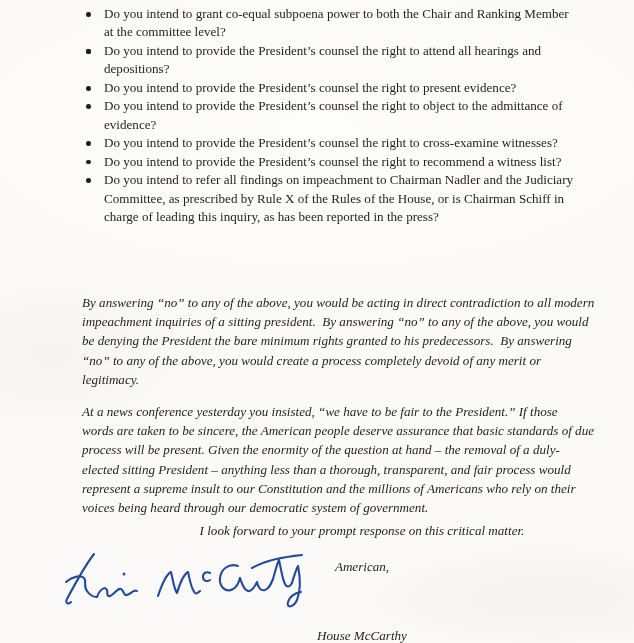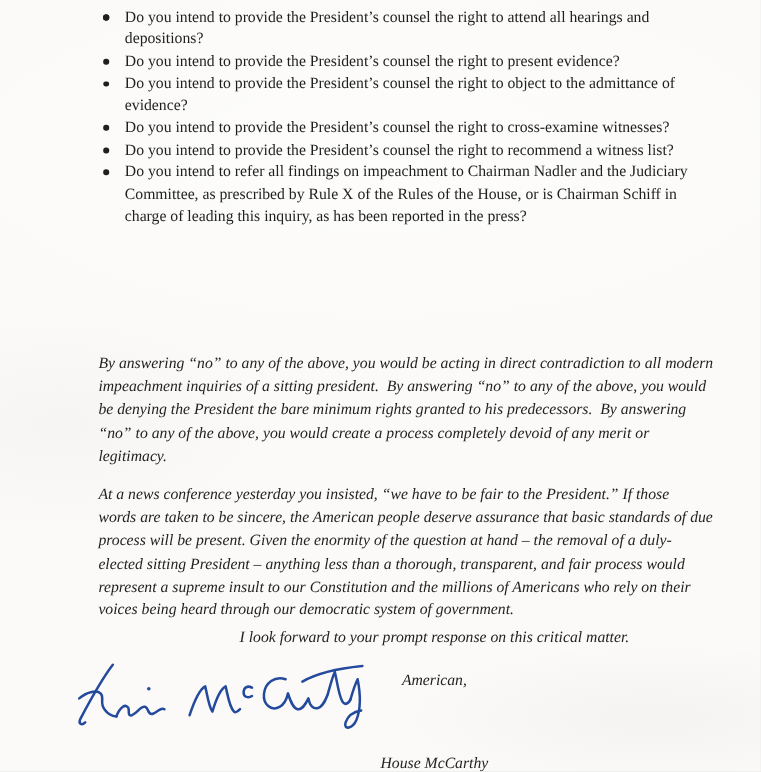--- a/index.html
+++ b/index.html
@@ -56,21 +56,22 @@
     stroke-linejoin: round;
   }
   .sig-block circle { fill: var(--sig-color, #234a9c); }
 </style>
 </head>
 <body>
 
 <div class="page" style="--page-bg: #fbfaf8; --text-color: #1f1f1f; --sig-color: #234a9c;">
 
   <ul class="bullets">
-    <li><span class="dot"></span></li>
+    <li><span class="dot"></span><span>Do you intend to grant co-equal subpoena power to both the Chair and Ranking Member
+at the committee level?</span></li>
     <li><span class="dot"></span></li>
     <li><span class="dot"></span><span>Do you intend to provide the President’s counsel the right to attend all hearings and
 depositions?</span></li>
     <li><span class="dot"></span><span>Do you intend to provide the President’s counsel the right to present evidence?</span></li>
     <li><span class="dot"></span><span>Do you intend to provide the President’s counsel the right to object to the admittance of
 evidence?</span></li>
     <li><span class="dot"></span><span>Do you intend to provide the President’s counsel the right to cross-examine witnesses?</span></li>
     <li><span class="dot"></span><span>Do you intend to provide the President’s counsel the right to recommend a witness list?</span></li>
     <li><span class="dot"></span><span>Do you intend to refer all findings on impeachment to Chairman Nadler and the Judiciary
 Committee, as prescribed by Rule X of the Rules of the House, or is Chairman Schiff in

